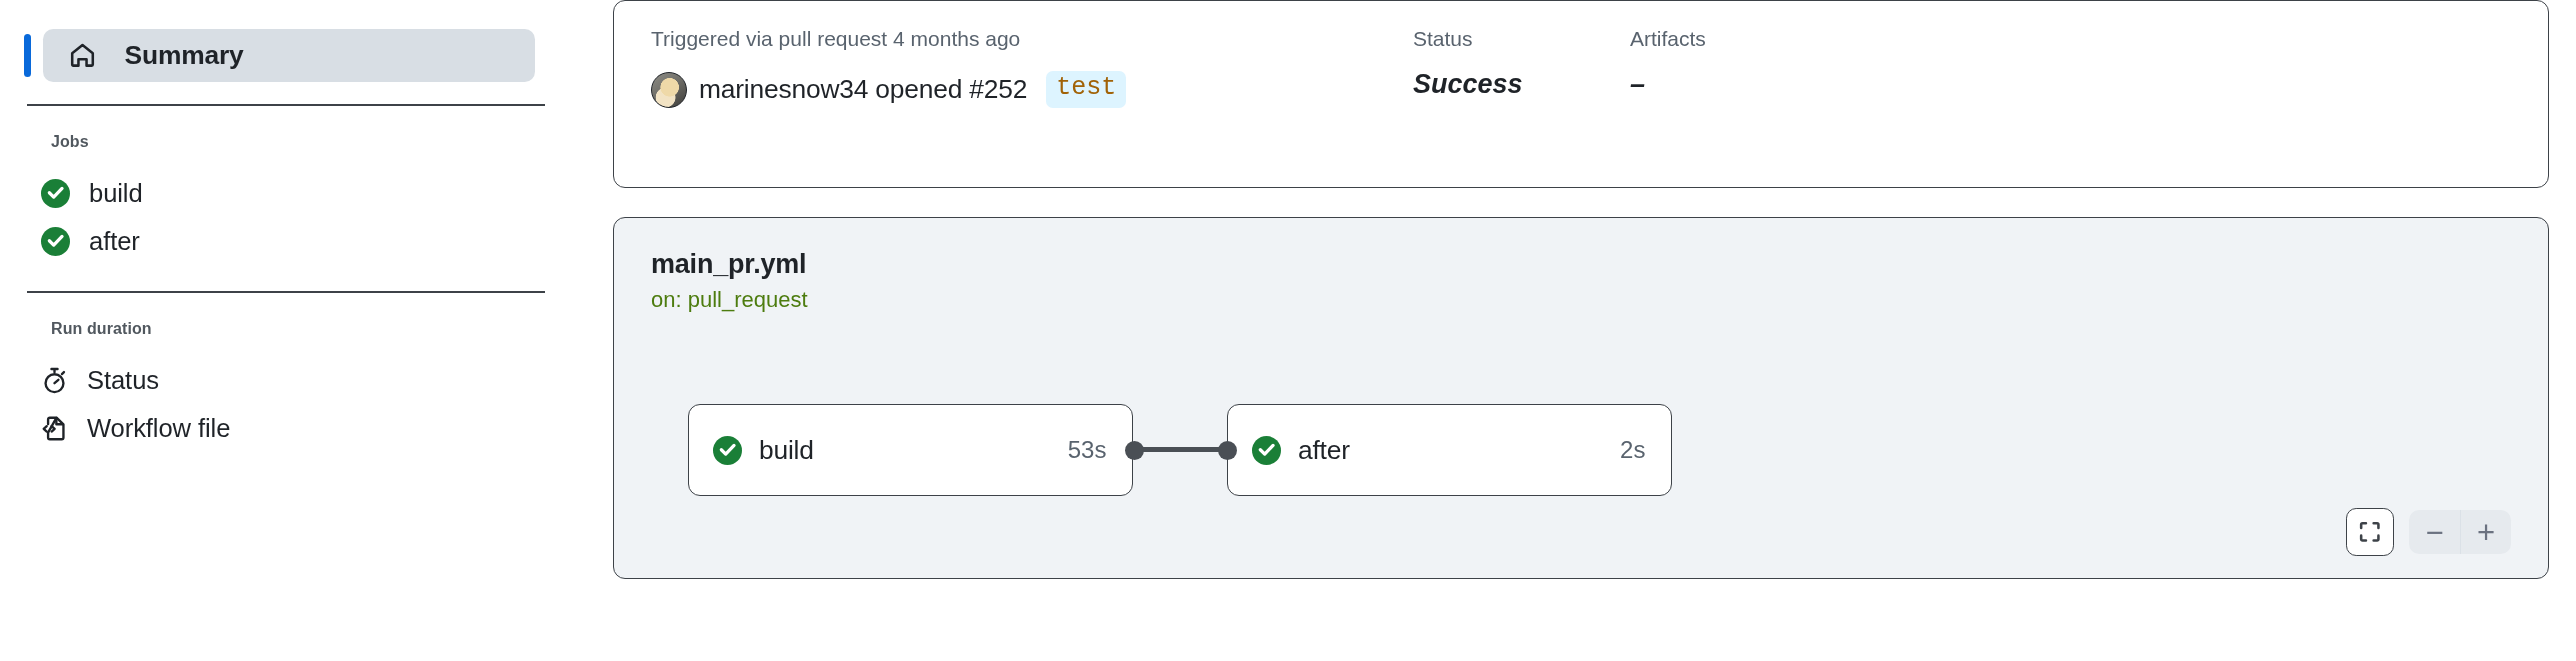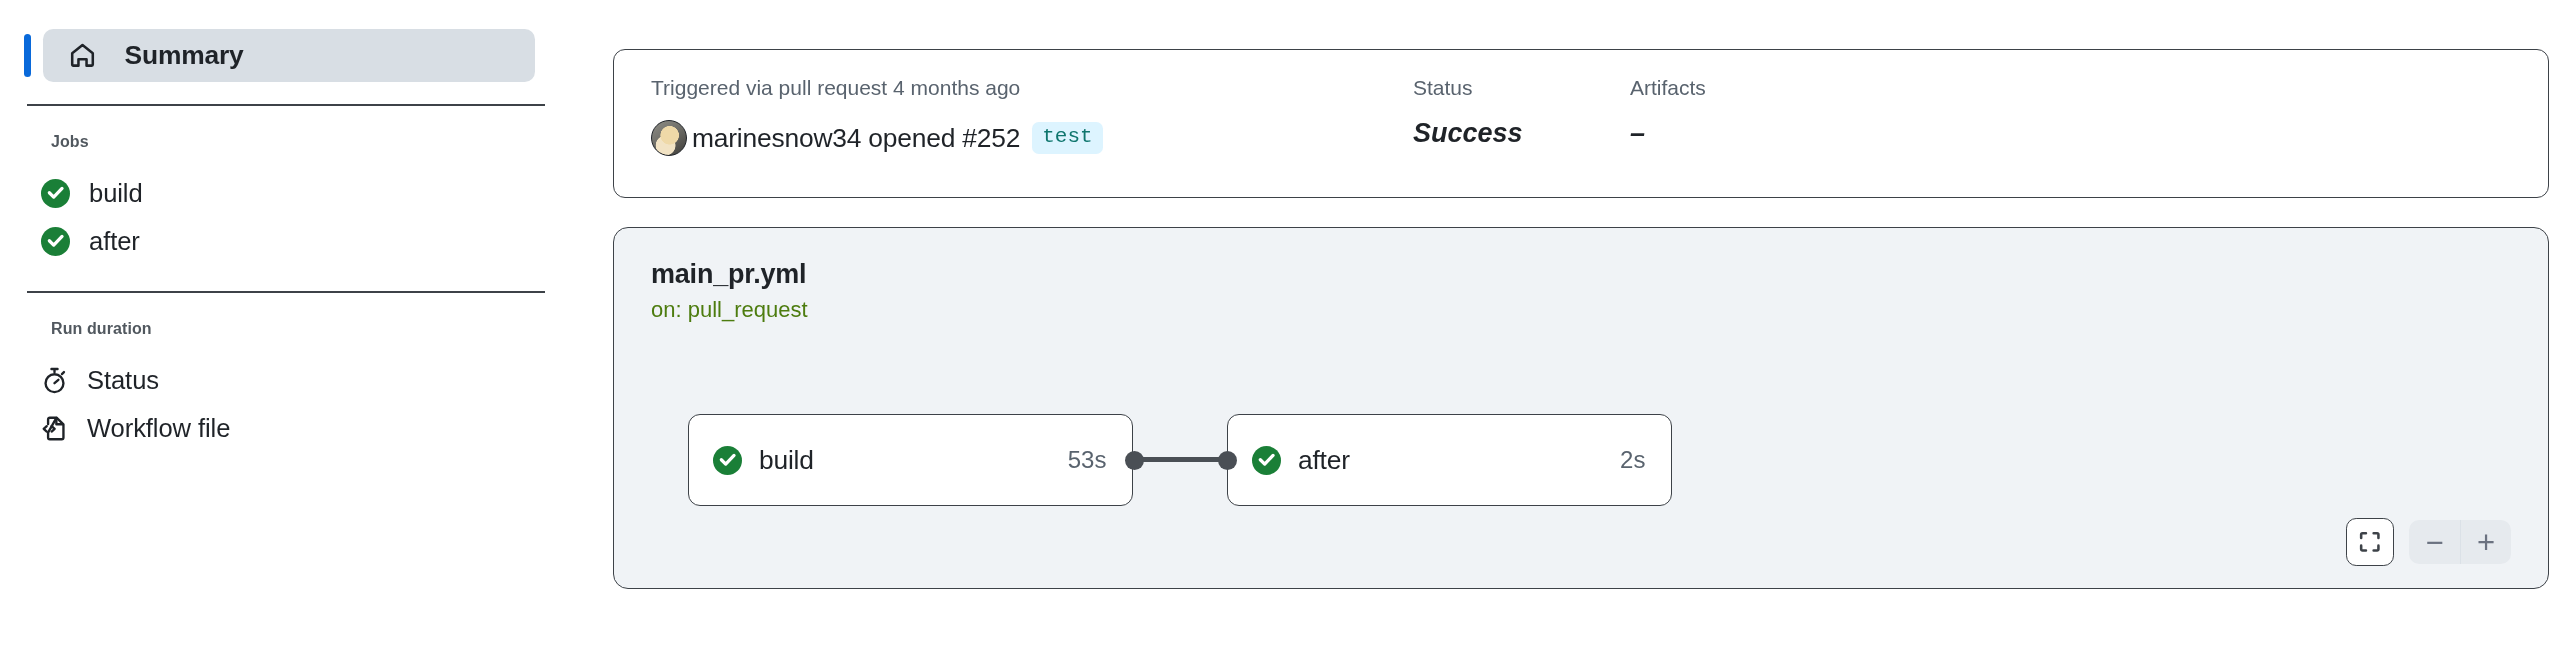--- a/index.html
+++ b/index.html
@@ -90,22 +90,21 @@
     flex: 1;
     padding: 0 27px 0 17px;
     position: relative;
   }
   .card {
     border: 1.7px solid #3d4248;
     border-radius: 12px;
     background: #ffffff;
   }
   .card-summary {
-    margin-top: 49px;
-    height: 149px;
+    height: 188px;
     padding: 27px 37px 0 37px;
     display: flex;
     align-items: flex-start;
   }
   .meta-col { display: flex; flex-direction: column; }
   .meta-col.trigger  { width: 762px; }
   .meta-col.status   { width: 217px; }
   .meta-col.duration { width: 230px; }
   .meta-label {
     font-size: 21px;
@@ -118,58 +117,57 @@
     font-size: 27px;
     font-weight: bold;
     color: #1f2328;
     line-height: 1;
     white-space: nowrap;
     font-style: italic;
   }
   .trigger-row {
     display: flex;
     align-items: center;
-    gap: 5px;
+    gap: 12px;
     white-space: nowrap;
   }
   .avatar {
     width: 36px; height: 36px;
     border-radius: 50%;
     flex: none;
     background:
       radial-gradient(circle at 52% 42%, #efd9a8 0 34%, rgba(239,217,168,0) 36%),
       radial-gradient(circle at 40% 72%, #f2e3c4 0 30%, rgba(242,227,196,0) 32%),
       linear-gradient(145deg, #8e8d86 0%, #6f6e68 45%, #3e3d39 100%);
     border: 1.7px solid #1f2328;
   }
   .trigger-text {
     font-size: 26.4px;
     color: #1f2328;
     letter-spacing: -0.2px;
   }
   .badge-test {
     display: inline-block;
     background: #ddf4ff;
-    color: #0f766e;
+    color: #a16207;
     font-family: "Liberation Mono", monospace;
-    font-size: 21px;
+    font-size: 25px;
     border-radius: 6.8px;
     padding: 3.4px 10.2px 5.1px 10.2px;
     line-height: 1.15;
     margin-left: 6.8px;
   }
 
   
   .card-graph {
     margin-top: 29px;
     height: 362px;
     background: #f0f3f6;
     position: relative;
     padding: 31px 37px 0 37px;
-    border-radius: 15px;
   }
   .wf-title {
     font-size: 27px;
     font-weight: bold;
     color: #1f2328;
     line-height: 1.15;
     letter-spacing: -0.2px;
   }
   .wf-sub {
     font-size: 22px;

